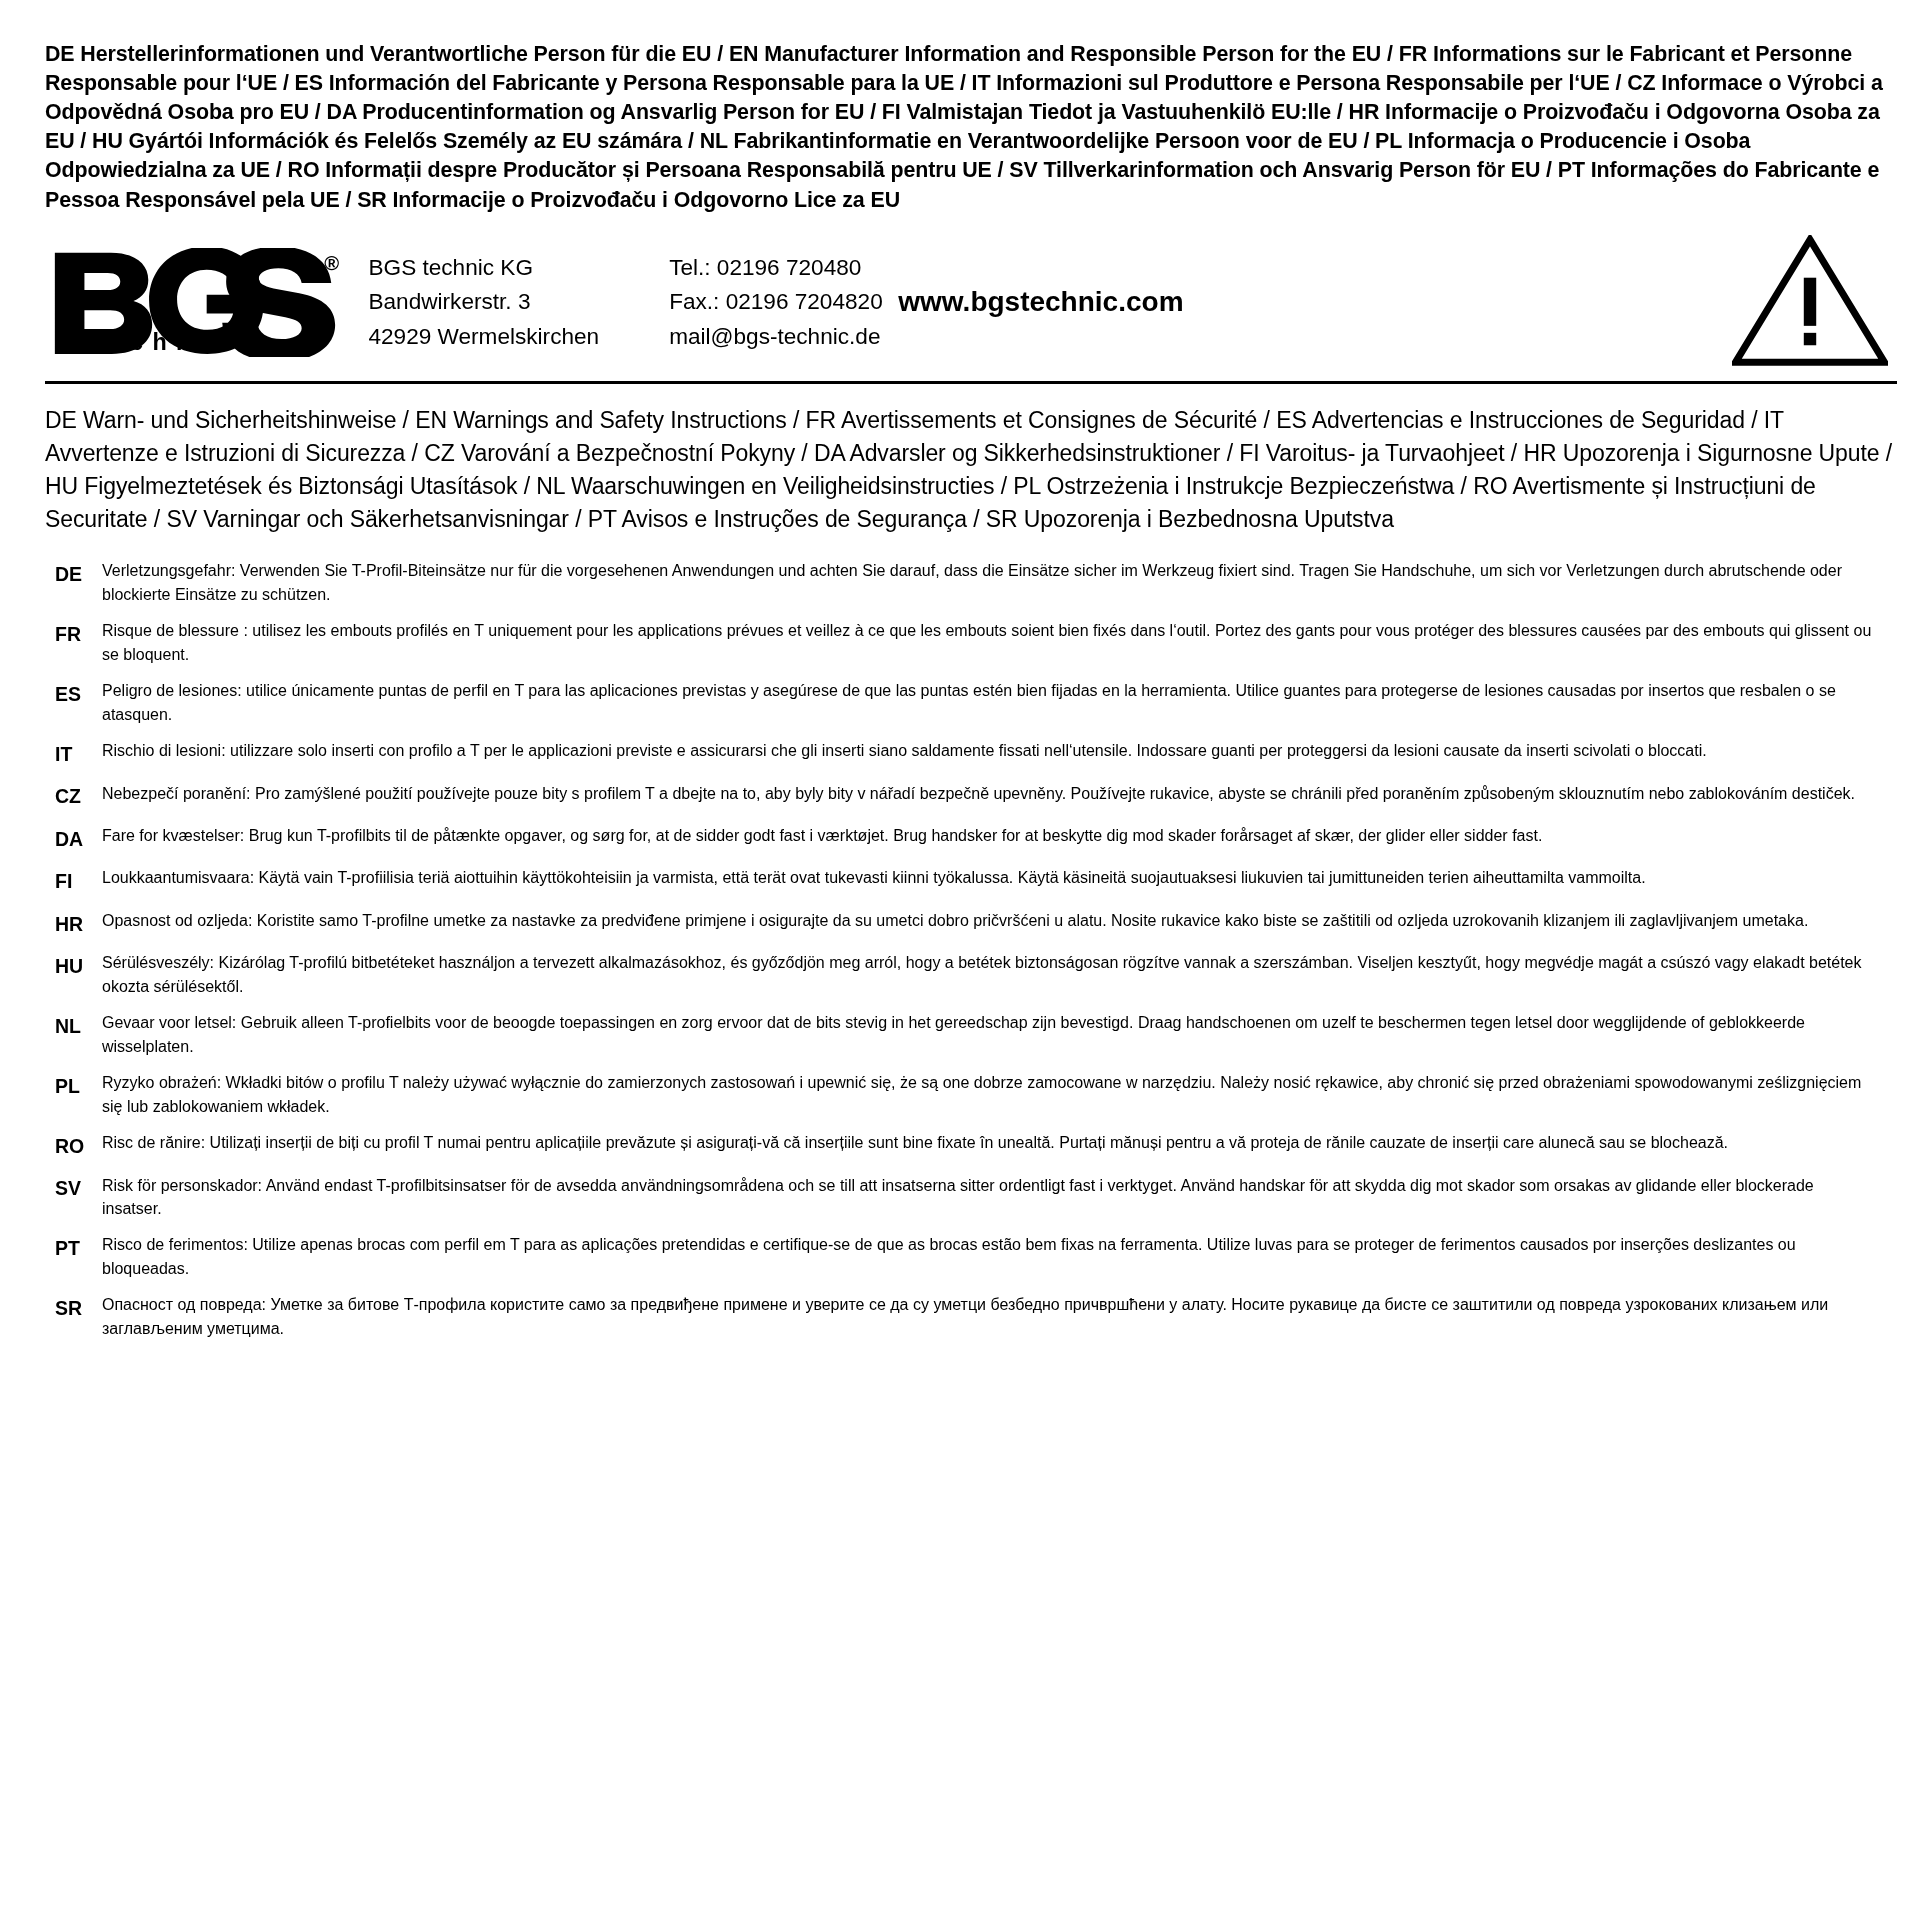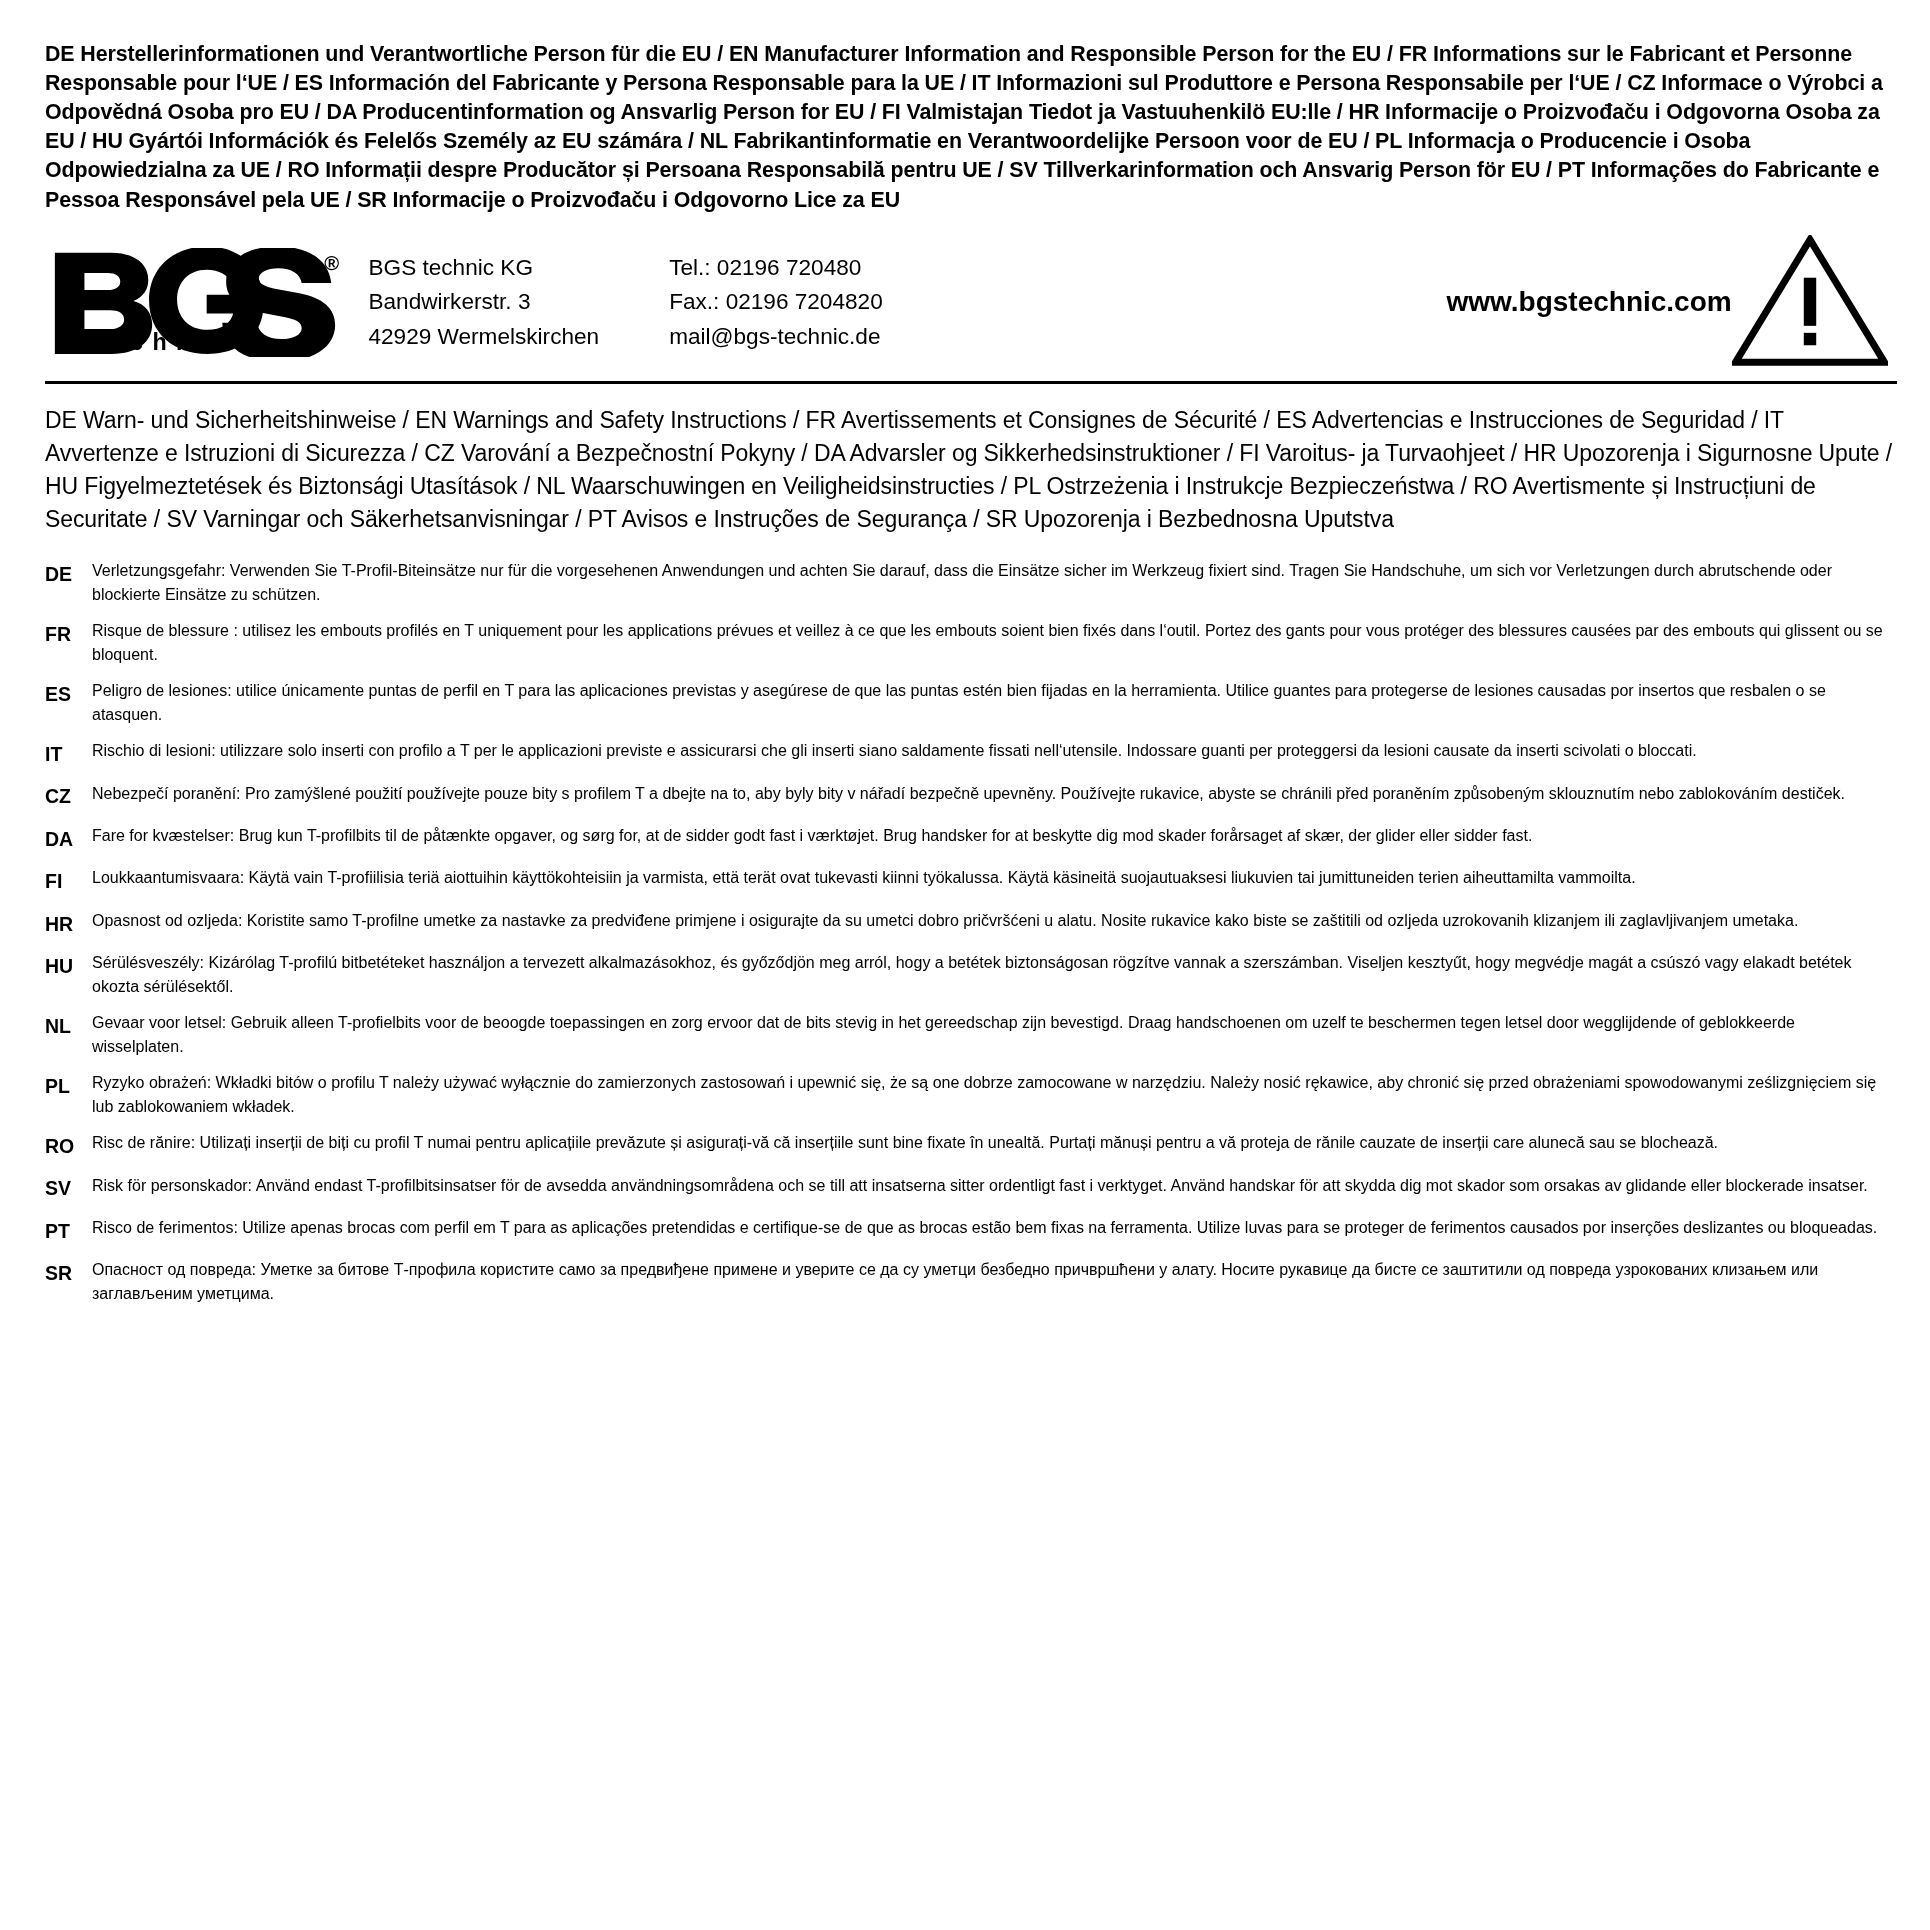--- a/index.html
+++ b/index.html
@@ -53,41 +53,41 @@
     padding-left: 7.8px;
   }
   .tel-block {
     flex: 0 0 auto;
     font-size: 22.6px;
     line-height: 1.52;
     padding-left: 70px;
   }
   .web-block {
     flex: 1 1 auto;
-    text-align: right;
+    text-align: left;
     font-size: 28px;
     font-weight: bold;
     padding-left: 15.6px;
   }
   .warn-tri {
     flex: 0 0 auto;
     padding-right: 9.3px;
   }
 
   
   .warn-title {
     font-size: 23px;
     font-weight: normal;
     line-height: 1.44;
     letter-spacing: -0.1px;
     margin: 0 0 23px 0;
   }
 
   
-  .lang-list { margin: 0; padding: 0; }
+  .lang-list { margin: 10px; padding: 0; }
   .lang-row {
     display: flex;
     align-items: flex-start;
     margin-bottom: 13.2px;
   }
   .lang-code {
     flex: 0 0 47px;
     width: 47px;
     font-size: 19.5px;
     font-weight: bold;

